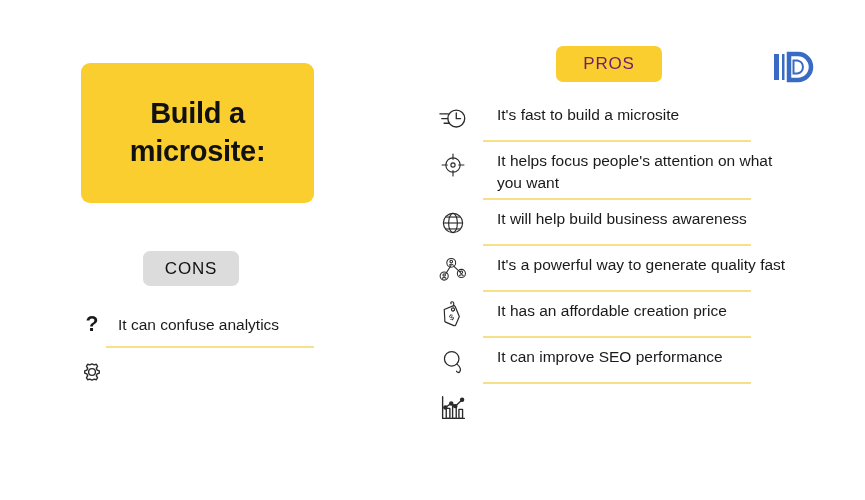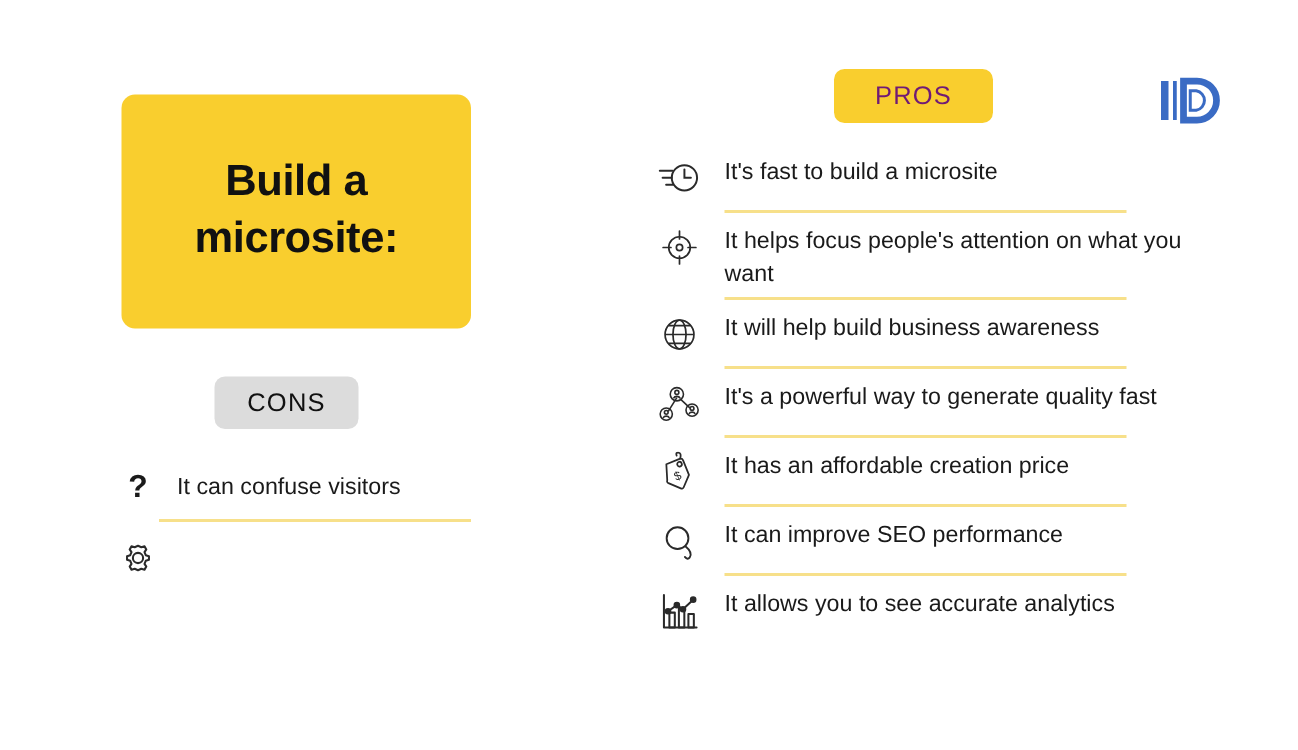--- a/index.html
+++ b/index.html
@@ -30,21 +30,21 @@
     left: 0;
     top: 0;
     width: 400px;
     height: 500px;
   }
   #title-card {
     position: absolute;
     left: 81px;
     top: 63px;
     width: 233px;
-    height: 156px;
+    height: 140px;
     background: #F9CE2E;
     border-radius: 9px;
     display: flex;
     align-items: center;
     justify-content: center;
   }
   #title-card-text {
     font-size: 29px;
     font-weight: bold;
     color: #111111;
@@ -135,21 +135,21 @@
 
   #pros-list {
     position: absolute;
     left: 12px;
     top: 101px;
     width: 360px;
   }
   .pros-row {
     display: flex;
     align-items: flex-start;
-    gap: 14px;
+    gap: 28px;
   }
   .pros-icon {
     flex: 0 0 32px;
     width: 32px;
     height: 32px;
     display: flex;
     align-items: center;
     justify-content: center;
     margin-top: 2px;
   }
@@ -193,21 +193,21 @@
   </div>
 
   <div id="cons-list">
 
     <div class="cons-row">
       <span class="cons-icon">
         <svg viewBox="0 0 26 26" width="24" height="24">
           <text x="13" y="21" font-family="Liberation Sans, sans-serif" font-size="23" font-weight="bold" fill="#1a1a1a" text-anchor="middle">?</text>
         </svg>
       </span>
-      <span class="cons-text">It can confuse visitors</span>
+      <span class="cons-text">It can confuse analytics</span>
     </div>
     <div class="cons-divider"></div>
 
     <div class="cons-row">
       <span class="cons-icon">
         <svg viewBox="0 0 26 26" width="24" height="24" fill="none" stroke="#2a2a2a" stroke-width="1.5" stroke-linejoin="round">
           <path d="M13 4.2 l2.4 1.0 l2.3 -0.6 l1.3 2.2 l-1.3 2.0 l0.9 2.2 l2.3 0.7 v2.6 l-2.3 0.7 l-0.9 2.2 l1.3 2.0 l-1.3 2.2 l-2.3 -0.6 l-2.4 1.0 l-2.4 -1.0 l-2.3 0.6 l-1.3 -2.2 l1.3 -2.0 l-0.9 -2.2 l-2.3 -0.7 v-2.6 l2.3 -0.7 l0.9 -2.2 l-1.3 -2.0 l1.3 -2.2 l2.3 0.6 z"></path>
           <circle cx="13" cy="13" r="3.7"></circle>
         </svg>
       </span>
@@ -326,17 +326,16 @@
           <rect x="8" y="17" width="4" height="11"></rect>
           <rect x="15" y="14" width="4" height="14"></rect>
           <rect x="22" y="18" width="4" height="10"></rect>
           <path d="M7 16 l6.5 -4.5 l4.5 3 l7.5 -7"></path>
           <circle cx="7" cy="16" r="1.7" fill="#2a2a2a"></circle>
           <circle cx="13.5" cy="11.5" r="1.7" fill="#2a2a2a"></circle>
           <circle cx="18" cy="14.5" r="1.7" fill="#2a2a2a"></circle>
           <circle cx="25.5" cy="7.5" r="1.7" fill="#2a2a2a"></circle>
         </svg>
       </span>
-      <span class="pros-text">It allows you to see accurate analytics</span>
     </div>
 
   </div>
 </div>
 
 </body></html>

